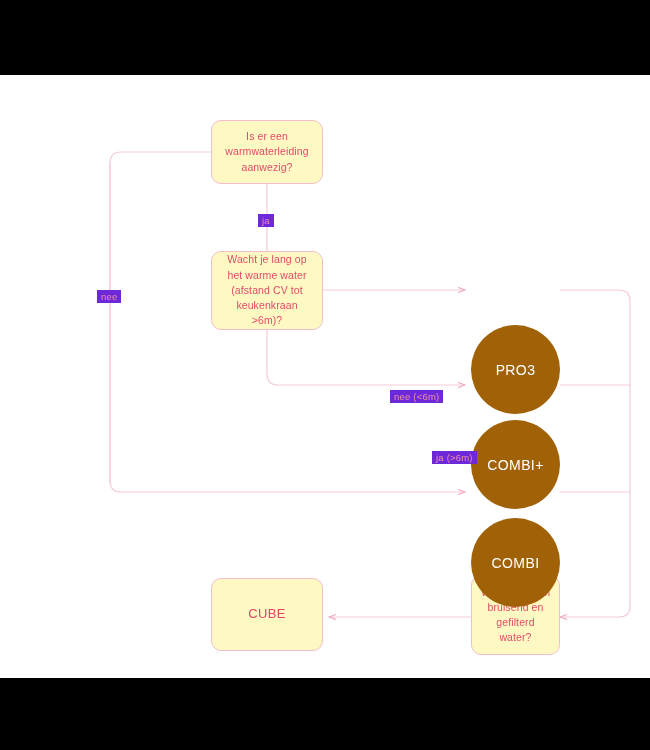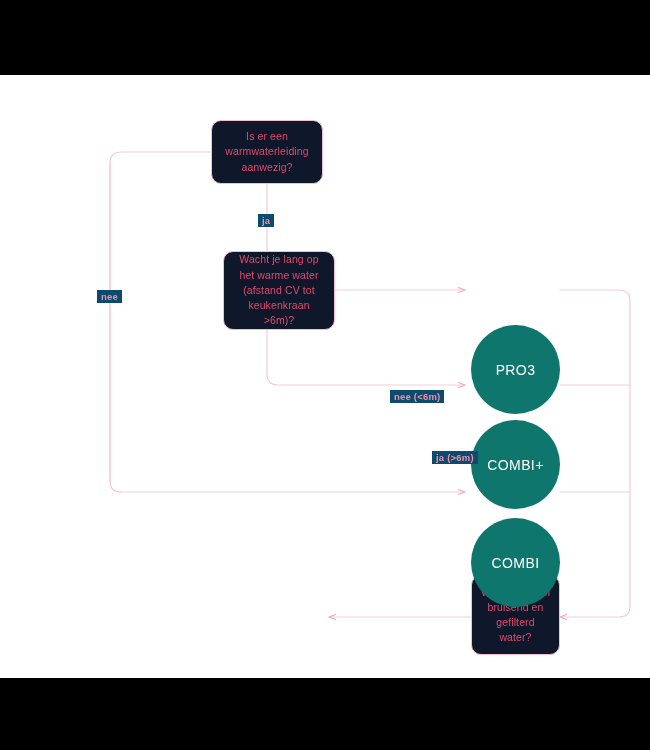--- a/index.html
+++ b/index.html
@@ -51,56 +51,55 @@
     box-sizing: border-box;
     display: flex;
     align-items: center;
     justify-content: center;
     text-align: center;
   }
 
   .box {
     border: 1px solid #F4BFCB;
     border-radius: 10px;
-    background: #0f172a;
+    background: #fef9c3;
     color: #E24A6B;
     font-size: 10.5px;
     line-height: 1.45;
     letter-spacing: 0.1px;
     padding: 4px 8px;
   }
 
   .box.strong {
     color: #E0456A;
     font-size: 13px;
     letter-spacing: 0.3px;
   }
 
   .circle {
     border-radius: 50%;
-    background: #0f766e;
+    background: #a16207;
     color: #ffffff;
     font-size: 14px;
     letter-spacing: 0.4px;
   }
 
   .edge-label {
     position: absolute;
     color: #EE8FA6;
     font-size: 9.5px;
     letter-spacing: 0.2px;
-    background: #0c4a6e;
+    background: #6d28d9;
     padding: 1px 4px;
     white-space: nowrap;
-    font-weight: bold;
   }
 
   
   #node-warmwater   { left: 211px; top: 45px;  width: 112px; height: 64px; }
-  #node-wacht       { left: 223px; top: 176px; width: 112px; height: 79px; }
+  #node-wacht       { left: 211px; top: 176px; width: 112px; height: 79px; }
   #node-bruisend    { left: 471px; top: 500px; width: 89px;  height: 80px; }
   #node-cube        { left: 211px; top: 503px; width: 112px; height: 73px; }
   #node-pro3        { left: 471px; top: 250px; width: 89px;  height: 89px; }
   #node-combiplus   { left: 471px; top: 345px; width: 89px;  height: 89px; }
   #node-combi       { left: 471px; top: 443px; width: 89px;  height: 89px; }
 
   #label-ja         { left: 258px; top: 139px; }
   #label-nee        { left: 97px;  top: 215px; }
   #label-nee-6m     { left: 390px; top: 283px; margin-top: 32px; }
   #label-ja-6m      { left: 392px; top: 376px; margin-left: 40px; }
@@ -150,20 +149,21 @@
         <path d="M471,542 L329,542" marker-end="url(#arrow-left)"></path>
       </g>
     </svg>
 
     <div class="node box" id="node-warmwater">Is er een warmwaterleiding aanwezig?</div>
 
     <div class="node box" id="node-wacht">Wacht je lang op het warme water (afstand CV tot keukenkraan &gt;6m)?</div>
 
     <div class="node box" id="node-bruisend">Wil je ook koel bruisend en gefilterd water?</div>
 
+    <div class="node box strong" id="node-cube">CUBE</div>
 
     <div class="node circle" id="node-pro3">PRO3</div>
 
     <div class="node circle" id="node-combiplus">COMBI+</div>
 
     <div class="node circle" id="node-combi">COMBI</div>
 
     <div class="edge-label" id="label-ja">ja</div>
 
     <div class="edge-label" id="label-nee">nee</div>

